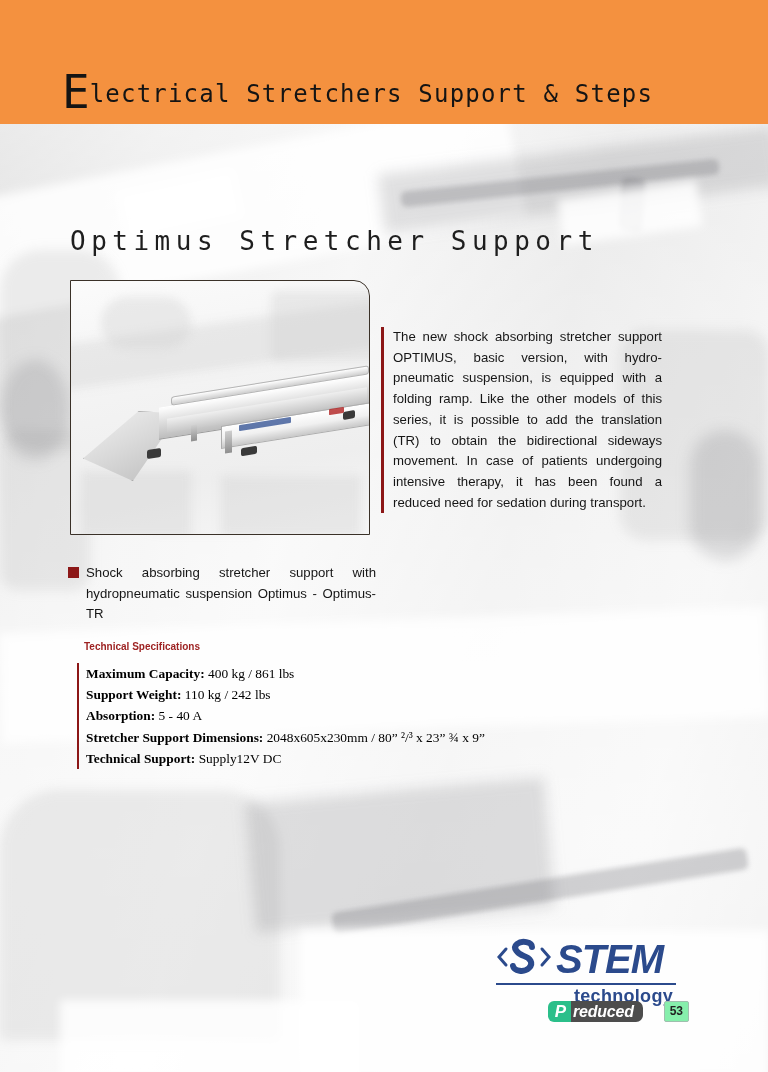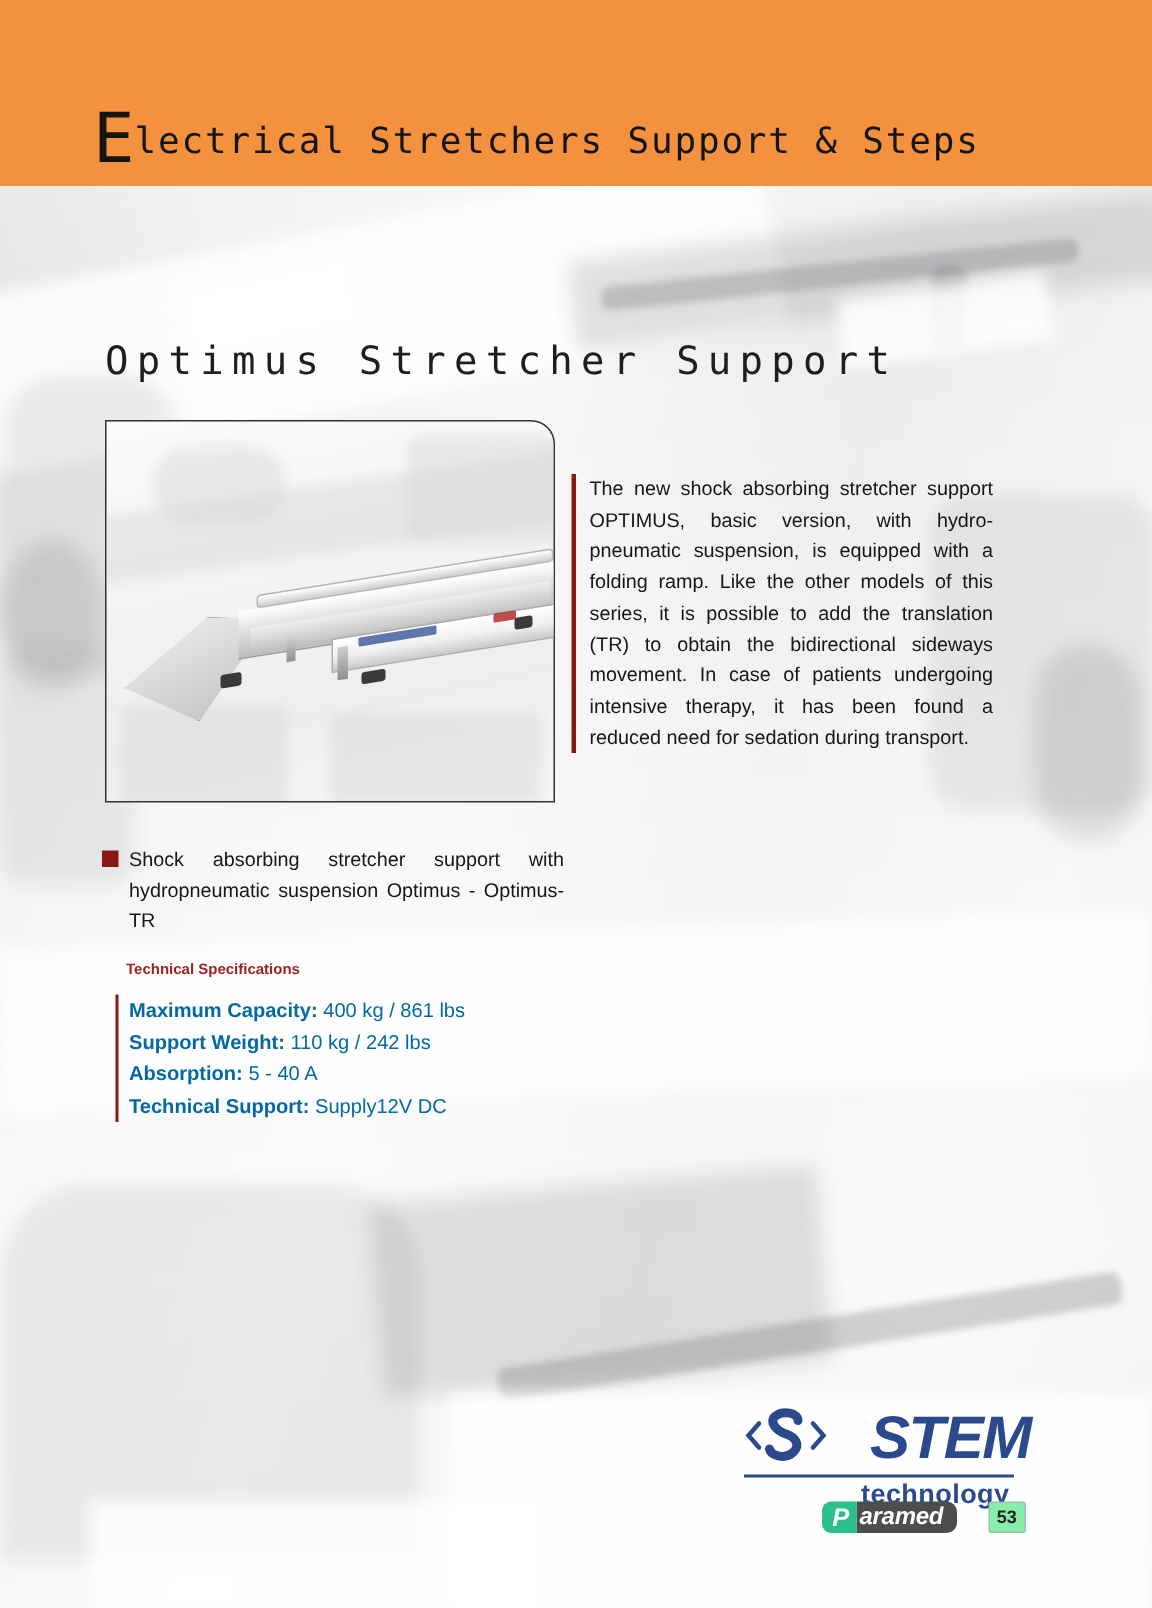--- a/index.html
+++ b/index.html
@@ -195,21 +195,21 @@
   .st-leg {
     position: absolute;
     background: linear-gradient(180deg,#cfcfcf,#8f8f8f);
     transform: skewY(-9deg);
   }
 
   
   .desc-block {
     position: absolute;
     left: 381px;
-    top: 316px;
+    top: 327px;
     width: 281px;
     border-left: 3px solid #8c1717;
     padding-left: 9px;
     box-sizing: border-box;
     z-index: 6;
   }
   .desc-text {
     margin: 0;
     font-size: 13.2px;
     line-height: 20.7px;
@@ -258,22 +258,23 @@
     position: absolute;
     left: 77px;
     top: 663px;
     border-left: 2.4px solid #8c1717;
     padding-left: 7px;
     z-index: 6;
   }
   .spec-line {
     font-size: 13.4px;
     line-height: 21.2px;
-    color: #0369a1;
+    color: #000000;
     white-space: nowrap;
+    font-family: Liberation Serif, serif;
   }
   .spec-key {
     font-weight: bold;
   }
   .spec-val {
     font-weight: normal;
   }
 
   
   .stem-logo {
@@ -290,21 +291,20 @@
   }
   .stem-swoosh { flex: 0 0 auto; margin-right: 4px; }
   .stem-word {
     font-family: "Liberation Sans", sans-serif;
     font-style: italic;
     font-weight: bold;
     font-size: 40px;
     color: #2b4a8c;
     letter-spacing: -1px;
     line-height: 1;
-    margin-left: 24px;
   }
   .stem-rule {
     height: 2px;
     background: #2b4a8c;
     margin-top: 1px;
     width: 180px;
   }
   .stem-sub {
     text-align: right;
     font-family: "Liberation Sans", sans-serif;
@@ -432,20 +432,21 @@
   <div class="bullet-row">
     <span class="bullet-mark"></span>
     <span class="bullet-text">Shock absorbing stretcher support with hydropneumatic suspension Optimus - Optimus-TR</span>
   </div>
 
   <div class="spec-heading">Technical Specifications</div>
   <div class="spec-list">
     <div class="spec-line"><span class="spec-key">Maximum Capacity:</span> <span class="spec-val">400 kg / 861 lbs</span></div>
     <div class="spec-line"><span class="spec-key">Support Weight:</span> <span class="spec-val">110 kg / 242 lbs</span></div>
     <div class="spec-line"><span class="spec-key">Absorption:</span> <span class="spec-val">5 - 40 A</span></div>
+    <div class="spec-line"><span class="spec-key">Stretcher Support Dimensions:</span> <span class="spec-val">2048x605x230mm / 80” ²/³ x 23” ¾ x 9”</span></div>
     <div class="spec-line"><span class="spec-key">Technical Support:</span> <span class="spec-val">Supply12V DC</span></div>
   </div>
 
   <div class="stem-logo">
     <div class="stem-row">
       <span class="stem-swoosh">
         <svg width="56" height="40" viewBox="0 0 56 40">
           <path d="M10 12 L3 20 L10 28" stroke="#2b4a8c" stroke-width="3" fill="none" stroke-linecap="round"></path>
           <path d="M46 12 L53 20 L46 28" stroke="#2b4a8c" stroke-width="3" fill="none" stroke-linecap="round"></path>
           <path d="M36 10 C36 5, 26 3, 21 7 C16 11, 22 17, 28 19 C34 21, 38 26, 33 31 C28 36, 18 34, 17 29" stroke="#2b4a8c" stroke-width="6" fill="none" stroke-linecap="round"></path>
@@ -454,17 +455,17 @@
       <span class="stem-word">STEM</span>
     </div>
     <div class="stem-rule"></div>
     <div class="stem-sub">technology</div>
   </div>
 
   <div class="paramed-logo">
     <span class="pm-badge">
       <span class="pm-badge-p">P</span>
     </span>
-    <span class="pm-word">aramed</span>
+    <span class="pm-word">reduced</span>
     <span class="pm-page">53</span>
   </div>
 
 </div>
 
 </body></html>

